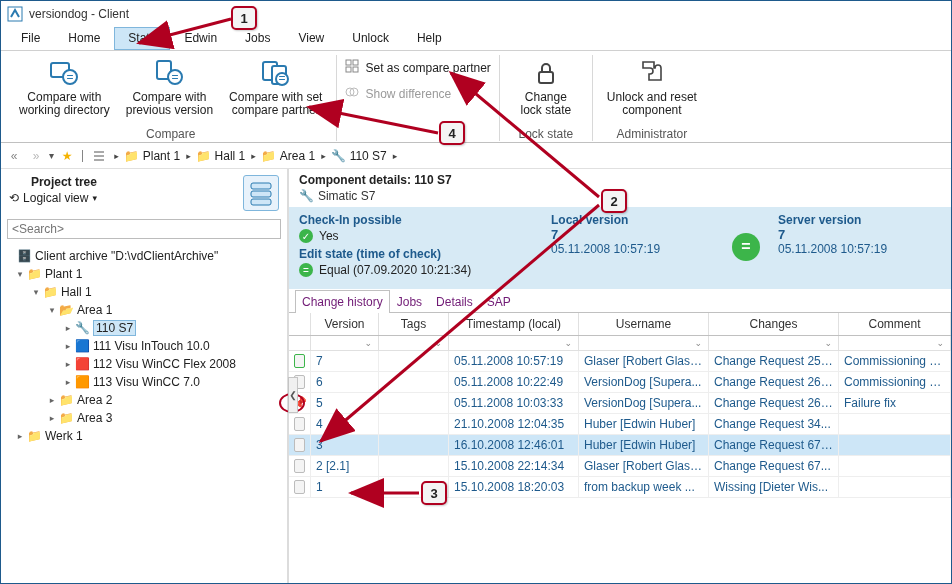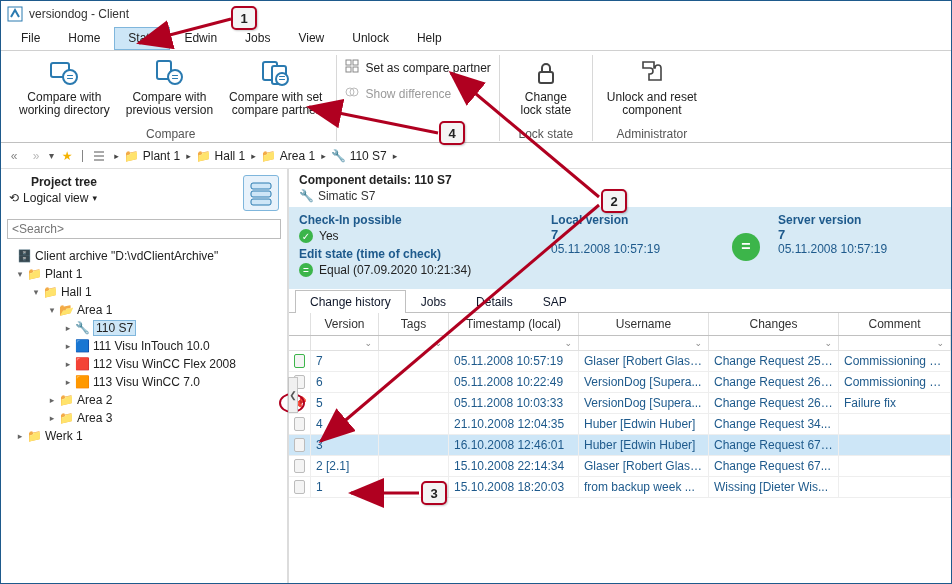--- a/index.html
+++ b/index.html
@@ -63,21 +63,21 @@
 .status-block { background:#d7eaf5; padding:6px 10px 8px 10px; display:flex; gap:12px;}
 .status-left { flex:0 0 240px;}
 .status-left .lab { font-weight:bold;color:#1e5a8c;}
 .status-left .val { display:flex;align-items:center;gap:6px;color:#222;margin:2px 0 4px 0;}
 .status-mid, .status-right { flex:1; text-align:left;}
 .status-mid .h, .status-right .h { font-weight:bold;color:#1e5a8c;}
 .status-mid .big, .status-right .big { font-weight:bold;color:#1e5a8c; font-size:13px;}
 .status-eq { display:flex;align-items:center;justify-content:center; width:40px;}
 .status-eq .circ { width:28px;height:28px;border-radius:50%;background:#3cb54a;display:flex;align-items:center;justify-content:center;color:#fff;font-weight:bold;font-size:16px;}
 .tabs { display:flex; border-bottom:1px solid #c0c0c0; padding-left:6px;}
-.tabs .tab { padding:4px 14px; border:1px solid transparent; border-bottom:none; color:#0f172a; position:relative; top:1px;}
+.tabs .tab { padding:4px 6px; border:1px solid transparent; border-bottom:none; color:#701a75; position:relative; top:1px;}
 .tabs .tab.active { border-color:#c0c0c0; background:#fff;}
 .grid-head, .grid-row { display:grid; grid-template-columns: 22px 68px 70px 130px 130px 130px 1fr; }
 .grid-head { border-bottom:1px solid #c0c0c0;}
 .grid-head .cell { border-right:1px solid #e0e0e0; text-align:center; padding:4px 2px; color:#333; position:relative;}
 .grid-filter { display:grid; grid-template-columns: 22px 68px 70px 130px 130px 130px 1fr; border-bottom:1px solid #e0e0e0;}
 .grid-filter .cell { border-right:1px solid #e0e0e0; text-align:right; padding:2px 6px; color:#888; font-size:9px;}
 .grid-body .grid-row { border-bottom:1px solid #eee;}
 .grid-body .cell { border-right:1px solid #eee; padding:3px 5px; color:#1e5a8c; white-space:nowrap; overflow:hidden; text-overflow:ellipsis;}
 .grid-body .grid-row.sel .cell { background:#cde6f7;}
 .grid-body .iconcell { display:flex;align-items:center;justify-content:center;}

